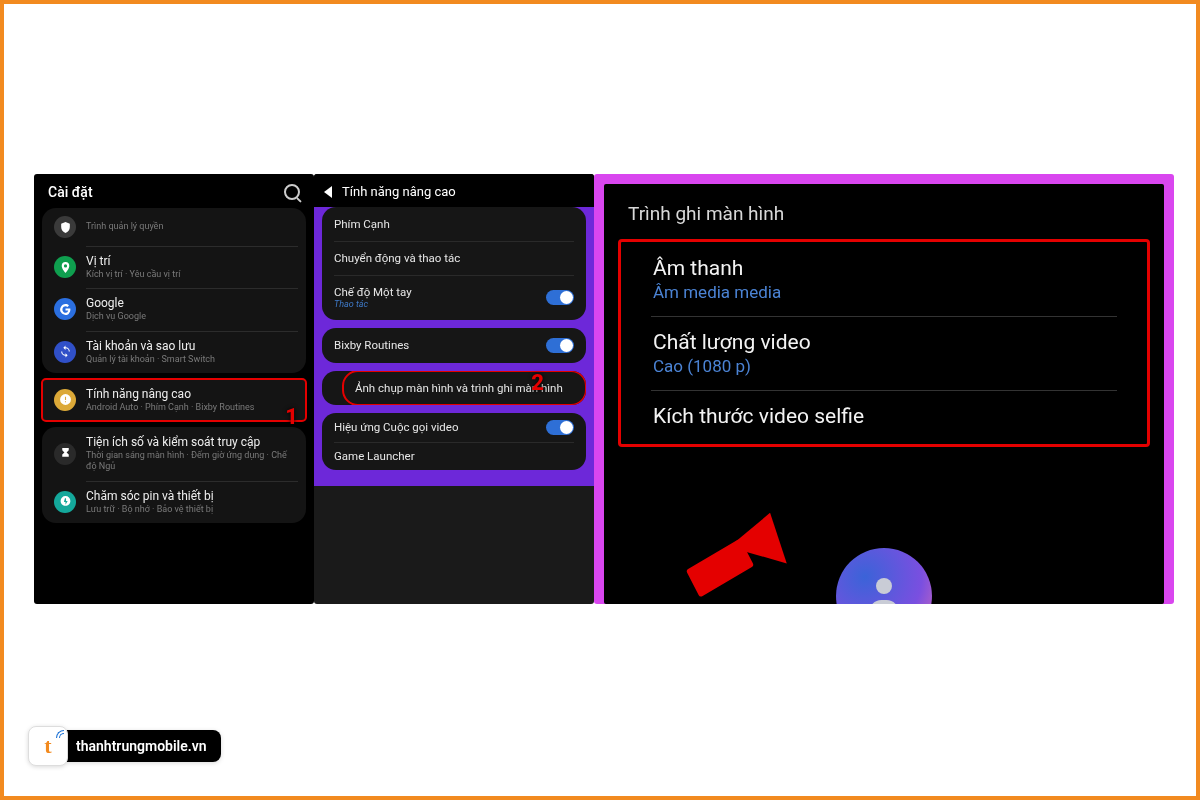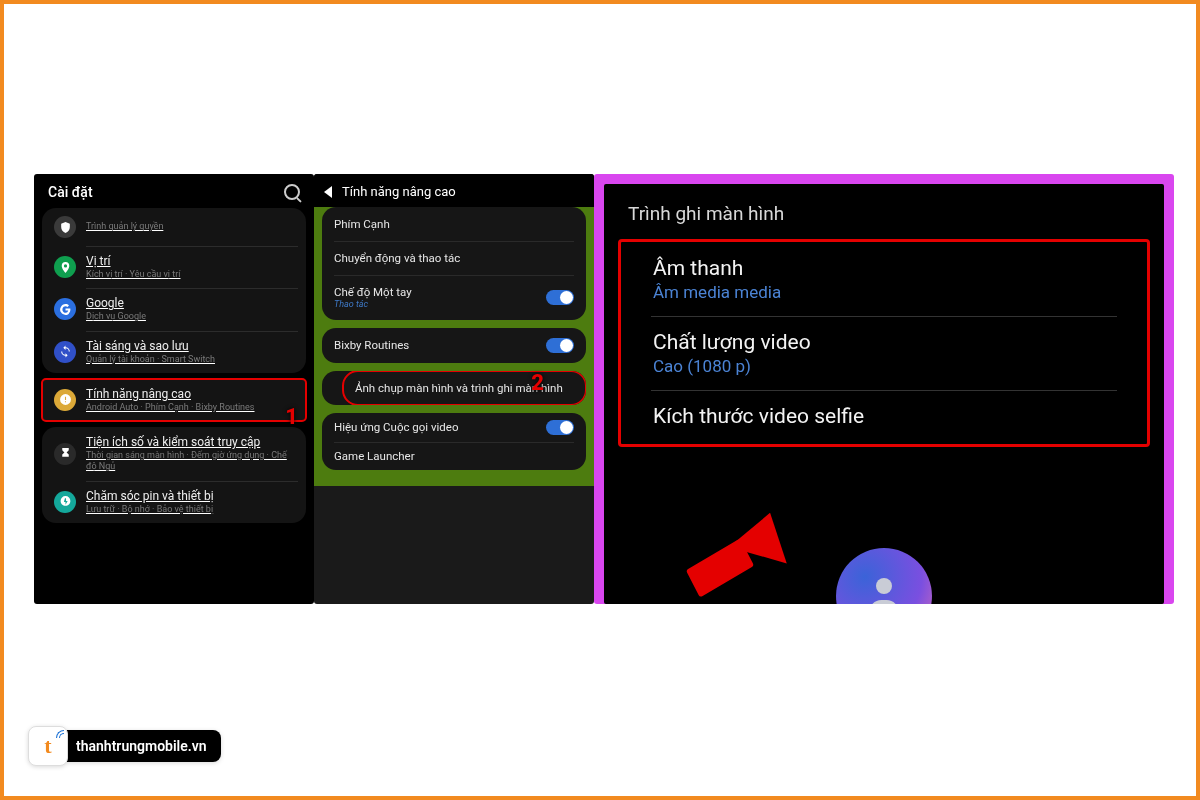--- a/index.html
+++ b/index.html
@@ -13,30 +13,30 @@
   .panel3-inner { background:#000; flex:1; border-radius:2px; padding:8px 0 0 0; position:relative; overflow:hidden; }
 
   .p1-header { display:flex; align-items:center; justify-content:space-between; padding:10px 14px 8px 14px; color:#fff; font-size:14px; font-weight:500; }
   .search-ico { width:16px; height:16px; border:2px solid #ccc; border-radius:50%; position:relative; }
   .search-ico::after { content:""; position:absolute; width:6px; height:2px; background:#ccc; transform:rotate(45deg); bottom:-3px; right:-4px; border-radius:2px; }
 
   .sgroup { margin:0 8px 6px 8px; background:#141414; border-radius:14px; overflow:hidden; }
   .sitem { display:flex; align-items:center; gap:10px; padding:8px 12px; color:#fff; position:relative; }
   .sitem + .sitem::before { content:""; position:absolute; top:0; left:44px; right:8px; height:1px; background:#2c2c2c; }
   .sicon { width:22px; height:22px; border-radius:50%; flex:none; display:flex; align-items:center; justify-content:center; font-size:11px; color:#fff; }
-  .stxt { flex:1; min-width:0;text-decoration:underline; }
+  .stxt { flex:1; min-width:0; }
   .stitle { font-size:12px; color:#eee; line-height:1.25; }
   .ssub { font-size:9px; color:#7a7a7a; line-height:1.25; }
 
   .hl1 { outline:2.5px solid #e40000; outline-offset:-1px; border-radius:4px; }
   .badge-num { position:absolute; color:#e40000; font-weight:800; font-size:22px; text-shadow:0 0 4px #000; }
 
   .p2-header { display:flex; align-items:center; gap:10px; padding:10px 14px 8px 10px; color:#fff; font-size:13px; background:#000; }
   .chev-left { width:0; height:0; border-top:6px solid transparent; border-bottom:6px solid transparent; border-right:8px solid #fff; }
-  .p2-body { background:#4d7c0f; padding:0 8px 8px 8px; }
+  .p2-body { background:#6d28d9; padding:0 8px 8px 8px; }
   .p2-group { background:#161616; border-radius:14px; margin-bottom:8px; overflow:hidden; }
   .p2-item { padding:10px 12px; color:#e6e6e6; font-size:11.5px; display:flex; align-items:center; gap:8px; position:relative; }
   .p2-item + .p2-item::before { content:""; position:absolute; top:0; left:12px; right:12px; height:1px; background:#2a2a2a; }
   .p2-sub { font-size:9px; color:#3e79c7; line-height:1.2;font-style:italic; }
   .p2-sub2 { font-size:9px; color:#7a7a7a; }
   .toggle { margin-left:auto; width:28px; height:15px; background:#2e6fd6; border-radius:9px; position:relative; flex:none; }
   .toggle::after { content:""; position:absolute; right:1px; top:1px; width:13px; height:13px; border-radius:50%; background:#fff; }
   .p2-item.tight { padding:7px 12px; }
   .hl2 { outline:2.5px solid #e40000; outline-offset:-1px; border-radius:15px;margin-left:21px; }
 
@@ -120,21 +120,21 @@
               <div class="ssub">Dịch vụ Google</div>
             </div>
         </div>
         <div class="sitem">
           <div class="sicon ic-acct">
               <svg class="gly" viewBox="0 0 24 24">
                 <path d="M12 4V1L8 5l4 4V6a6 6 0 016 6h2a8 8 0 00-8-8zm0 14a6 6 0 01-6-6H4a8 8 0 008 8v3l4-4-4-4v3z"></path>
               </svg>
             </div>
           <div class="stxt">
-              <div class="stitle">Tài sáng và sao lưu</div>
+              <div class="stitle">Tài khoản và sao lưu</div>
               <div class="ssub">Quản lý tài khoản · Smart Switch</div>
             </div>
         </div>
       </div>
 
       <div class="sgroup hl1">
         <div class="sitem">
           <div class="sicon ic-adv">
               <svg class="gly" viewBox="0 0 24 24">
                 <path d="M12 2a10 10 0 100 20 10 10 0 000-20zm1 15h-2v-2h2v2zm0-4h-2V7h2v6z"></path>

